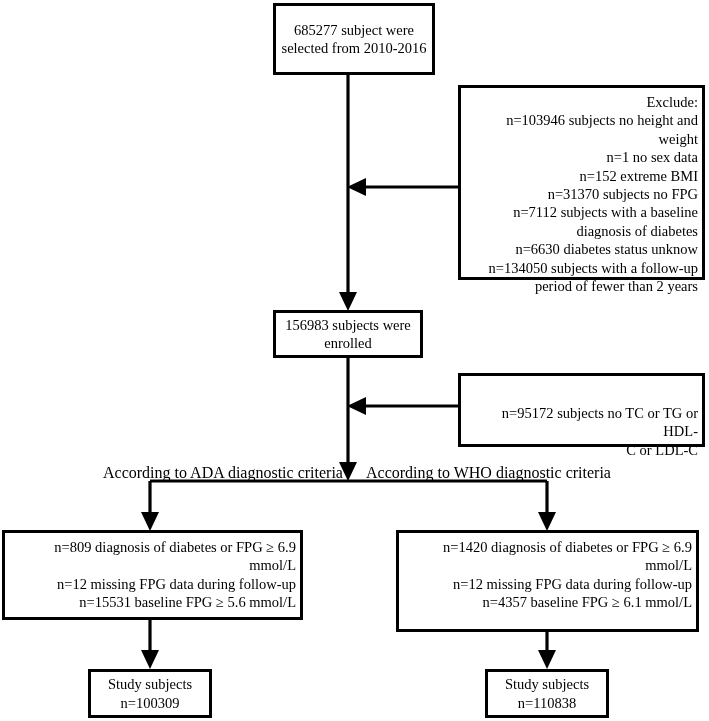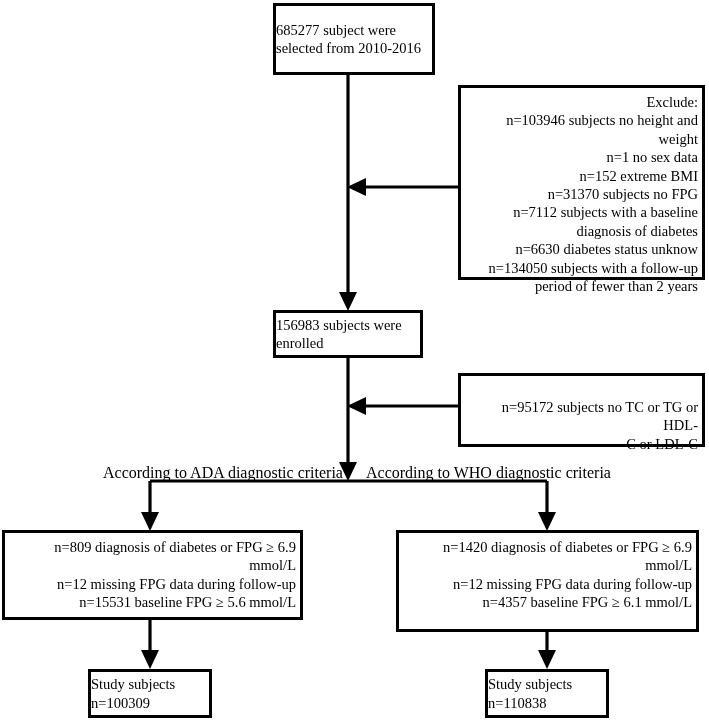--- a/index.html
+++ b/index.html
@@ -23,21 +23,21 @@
     border: 3px solid #000000;
     background: #ffffff;
     font-size: 14.5px;
     line-height: 1.27;
     z-index: 3;
   }
   .node-center {
     display: flex;
     align-items: center;
     justify-content: center;
-    text-align: left;
+    text-align: center;
   }
   .node-left {
     text-align: right;
     padding: 5px 4px 4px 5px;
   }
   .node-center .inner { width: 100%; }
   .lbl {
     position: absolute;
     font-size: 16px;
     line-height: 1.2;
@@ -111,21 +111,21 @@
     <div>period of fewer than 2 years</div>
   </div>
 
   <div class="node node-center" style="left:273px; top:310px; width:150px; height:48px;">
     <div class="inner">
       <div>156983 subjects were</div>
       <div>enrolled</div>
     </div>
   </div>
 
-  <div class="node node-left" style="left:458px; top:373px; width:247px; height:74px; padding-top:22px;">
+  <div class="node node-left" style="left:458px; top:373px; width:247px; height:74px; padding-top:28px;">
     <div>n=95172 subjects no TC or TG or HDL-</div>
     <div>C or LDL-C</div>
   </div>
 
   <div class="lbl" style="left:103px; top:463px;">According to ADA diagnostic criteria</div>
   <div class="lbl" style="left:366px; top:463px;">According to WHO diagnostic criteria</div>
 
   <div class="node node-left" style="left:2px; top:530px; width:301px; height:90px;">
     <div>n=809 diagnosis of diabetes or FPG ≥ 6.9</div>
     <div>mmol/L</div>

